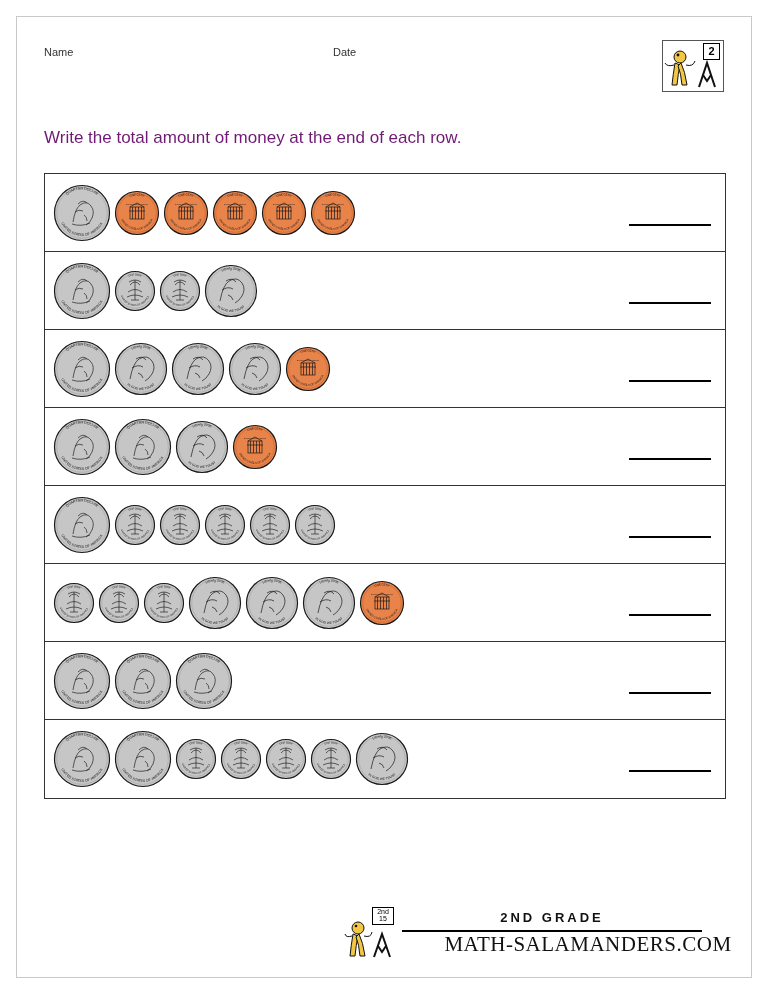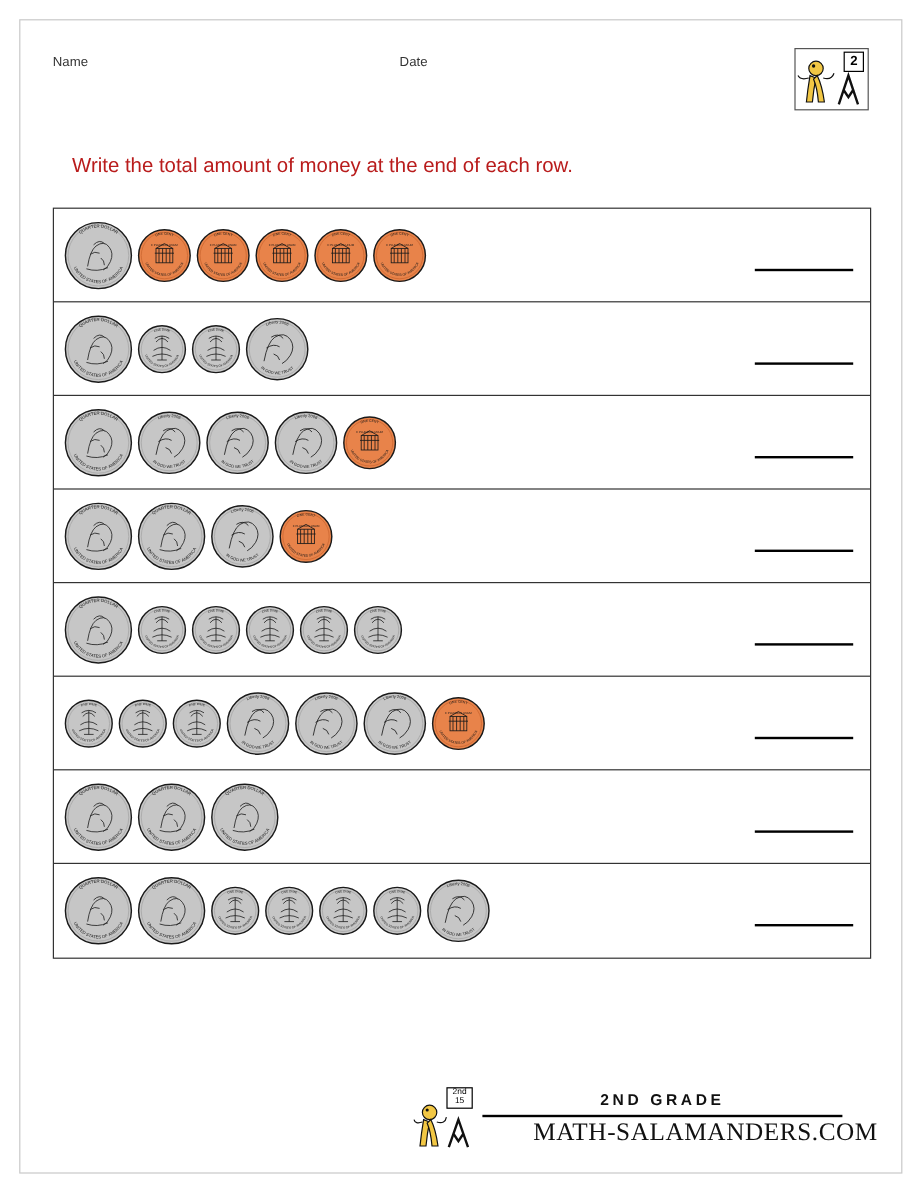--- a/index.html
+++ b/index.html
@@ -87,24 +87,24 @@
     left: 44px;
     top: 76px;
     font-size: 21px;
     letter-spacing: 0.2px;
     color: #2f6fb5;
     font-family: "Liberation Sans", sans-serif;
     font-weight: normal;
   }
   .instruction {
     position: absolute;
-    left: 60px;
+    left: 44px;
     top: 128px;
     font-size: 17px;
-    color: #b91c1c;
+    color: #701a75;
   }
   .table {
     position: absolute;
     left: 44px;
     top: 173px;
     width: 682px;
     border: 1px solid #333;
     box-sizing: border-box;
     background: #fff;
   }

